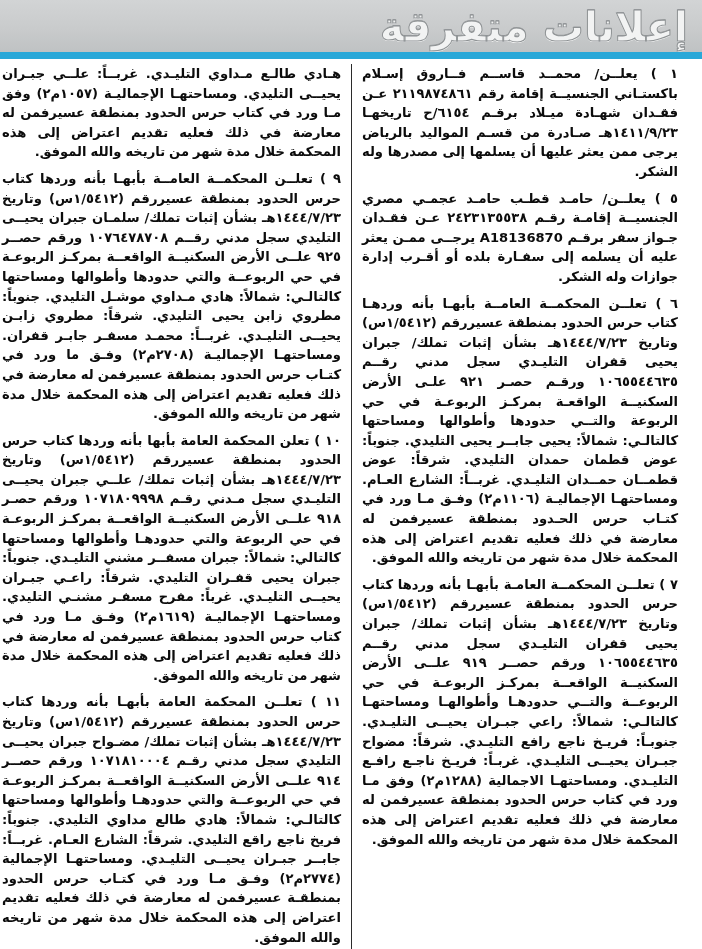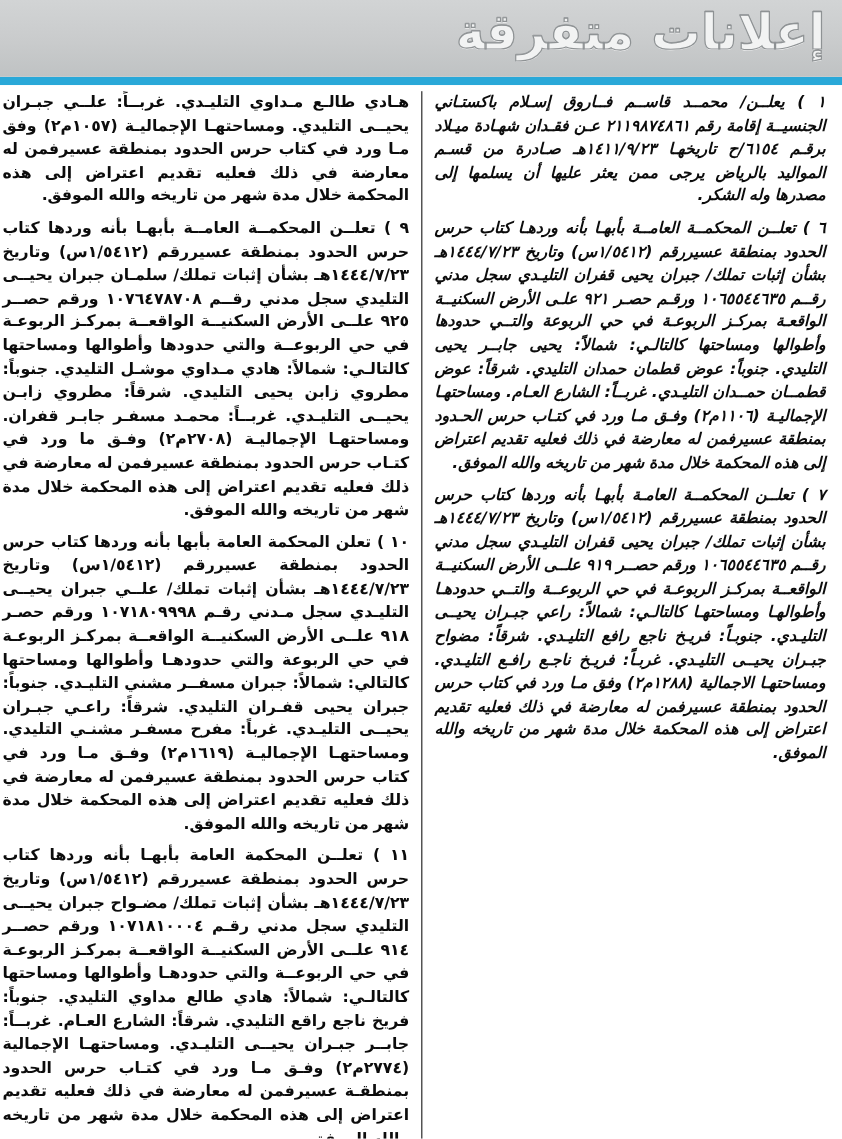--- a/index.html
+++ b/index.html
@@ -17,21 +17,21 @@
     height: 949px;
     background: #ffffff;
     overflow: hidden;
     box-sizing: border-box;
   }
 
   
   .masthead {
     position: relative;
     width: 702px;
-    height: 64px;
+    height: 52px;
     background: linear-gradient(to bottom, #d2d4d5 0%, #c9cbcc 55%, #bfc2c3 100%);
     box-sizing: border-box;
   }
   .masthead-title {
     position: absolute;
     top: 2px;
     right: 14px;
     font-size: 41px;
     line-height: 50px;
     font-weight: bold;
@@ -63,23 +63,22 @@
     box-sizing: border-box;
   }
   .col {
     box-sizing: border-box;
     padding: 0 12px;
     overflow: hidden;
   }
   .col-right {
     width: 351px;
     border-left: 1px solid #2b2b2b;
-    padding-right: 14px;
+    padding-right: 24px;
     padding-left: 10px;
-    font-style: italic;
   }
   .col-left {
     width: 351px;
     padding-right: 10px;
     padding-left: 2px;
   }
 
   .ad {
     margin: 0 0 7px 0;
     font-size: 13.1px;
@@ -103,20 +102,21 @@
   <div class="masthead">
     <div class="masthead-title">إعلانات متفرقة</div>
   </div>
   <div class="accent-bar"></div>
   <div class="accent-gap"></div>
 
   <div class="columns">
 
     <div class="col col-right">
       <p class="ad">١ ) يعلــن/ محمــد قاســم فــاروق إسـلام باكستـاني الجنسيــة إقامة رقم ٢١١٩٨٧٤٨٦١ عـن فقـدان شهـادة ميـلاد برقـم ٦١٥٤/ح تاريخهـا ١٤١١/٩/٢٣هـ صـادرة من قسـم المواليد بالرياض يرجى ممن يعثر عليها أن يسلمها إلى مصدرها وله الشكر.</p>
+      <p class="ad">٥ ) يعلــن/ حامـد قطـب حامـد عجمـي مصري الجنسيــة إقامـة رقـم ٢٤٢٣١٣٥٥٣٨ عـن فقـدان جـواز سفر برقـم A18136870 يرجــى ممـن يعثر عليه أن يسلمه إلى سفـارة بلده أو أقـرب إدارة جوازات وله الشكر.</p>
       <p class="ad">٦ ) تعلــن المحكمــة العامــة بأبهـا بأنه وردهـا كتاب حرس الحدود بمنطقة عسيررقم (١/٥٤١٢س) وتاريخ ١٤٤٤/٧/٢٣هـ بشأن إثبات تملك/ جبران يحيى قفران التليـدي سجل مدني رقــم ١٠٦٥٥٤٤٦٣٥ ورقـم حصـر ٩٢١ علـى الأرض السكنيــة الواقعـة بمركـز الربوعـة في حي الربوعة والتــي حدودها وأطوالها ومساحتها كالتالـي: شمالاً: يحيى جابــر يحيى التليدي. جنوباً: عوض قطمان حمدان التليدي. شرقاً: عوض قطمــان حمــدان التليـدي. غربــاً: الشارع العـام. ومساحتهـا الإجماليـة (١١٠٦م٢) وفـق مـا ورد في كتـاب حرس الحـدود بمنطقة عسيرفمن له معارضة في ذلك فعليه تقديم اعتراض إلى هذه المحكمة خلال مدة شهر من تاريخه والله الموفق.</p>
       <p class="ad">٧ ) تعلــن المحكمــة العامـة بأبهـا بأنه وردها كتاب حرس الحدود بمنطقة عسيررقم (١/٥٤١٢س) وتاريخ ١٤٤٤/٧/٢٣هـ بشأن إثبات تملك/ جبران يحيى قفران التليـدي سجل مدني رقــم ١٠٦٥٥٤٤٦٣٥ ورقم حصــر ٩١٩ علــى الأرض السكنيــة الواقعــة بمركـز الربوعـة في حي الربوعــة والتــي حدودهـا وأطوالهـا ومساحتهـا كالتالـي: شمالاً: راعي جبـران يحيــى التليـدي. جنوبـاً: فريـخ ناجع رافع التليـدي. شرقاً: مضواح جبـران يحيــى التليـدي. غربـاً: فريـخ ناجـع رافـع التليـدي. ومساحتهـا الاجمالية (١٢٨٨م٢) وفق مـا ورد في كتاب حرس الحدود بمنطقة عسيرفمن له معارضة في ذلك فعليه تقديم اعتراض إلى هذه المحكمة خلال مدة شهر من تاريخه والله الموفق.</p>
 
     </div>
 
     <div class="col col-left">
       <p class="ad cont">هـادي طالـع مـداوي التليـدي. غربــاً: علــي جبـران يحيــى التليدي. ومساحتهـا الإجماليـة (١٠٥٧م٢) وفق مـا ورد في كتاب حرس الحدود بمنطقة عسيرفمن له معارضة في ذلك فعليه تقديم اعتراض إلى هذه المحكمة خلال مدة شهر من تاريخه والله الموفق.</p>
       <p class="ad">٩ ) تعلــن المحكمــة العامــة بأبهـا بأنه وردها كتاب حرس الحدود بمنطقة عسيررقم (١/٥٤١٢س) وتاريخ ١٤٤٤/٧/٢٣هـ بشأن إثبات تملك/ سلمـان جبران يحيــى التليدي سجل مدني رقــم ١٠٧٦٤٧٨٧٠٨ ورقم حصــر ٩٢٥ علــى الأرض السكنيــة الواقعــة بمركـز الربوعـة في حي الربوعــة والتي حدودها وأطوالها ومساحتها كالتالـي: شمالاً: هادي مـداوي موشـل التليدي. جنوباً: مطروي زابن يحيى التليدي. شرقاً: مطروي زابـن يحيــى التليـدي. غربــاً: محمـد مسفـر جابـر قفران. ومساحتهـا الإجماليـة (٢٧٠٨م٢) وفـق ما ورد في كتـاب حرس الحدود بمنطقة عسيرفمن له معارضة في ذلك فعليه تقديم اعتراض إلى هذه المحكمة خلال مدة شهر من تاريخه والله الموفق.</p>
       <p class="ad">١٠ ) تعلن المحكمة العامة بأبها بأنه وردها كتاب حرس الحدود بمنطقة عسيررقم (١/٥٤١٢س) وتاريخ ١٤٤٤/٧/٢٣هـ بشأن إثبات تملك/ علــي جبران يحيــى التليـدي سجل مـدني رقـم ١٠٧١٨٠٩٩٩٨ ورقم حصـر ٩١٨ علــى الأرض السكنيــة الواقعــة بمركـز الربوعـة في حي الربوعة والتي حدودهـا وأطوالها ومساحتها كالتالي: شمالاً: جبران مسفــر مشني التليـدي. جنوباً: جبران يحيى قفـران التليدي. شرقاً: راعـي جبـران يحيــى التليـدي. غرباً: مفرح مسفـر مشنـي التليدي. ومساحتهـا الإجماليـة (١٦١٩م٢) وفـق مـا ورد في كتاب حرس الحدود بمنطقة عسيرفمن له معارضة في ذلك فعليه تقديم اعتراض إلى هذه المحكمة خلال مدة شهر من تاريخه والله الموفق.</p>
       <p class="ad">١١ ) تعلــن المحكمة العامة بأبهـا بأنه وردها كتاب حرس الحدود بمنطقة عسيررقم (١/٥٤١٢س) وتاريخ ١٤٤٤/٧/٢٣هـ بشأن إثبات تملك/ مضـواح جبران يحيــى التليدي سجل مدني رقـم ١٠٧١٨١٠٠٠٤ ورقم حصــر ٩١٤ علــى الأرض السكنيــة الواقعــة بمركـز الربوعـة في حي الربوعــة والتي حدودهـا وأطوالها ومساحتها كالتالـي: شمالاً: هادي طالع مداوي التليدي. جنوباً: فريخ ناجع راقع التليدي. شرقاً: الشارع العـام. غربــاً: جابــر جبـران يحيــى التليـدي. ومساحتهـا الإجمالية (٢٧٧٤م٢) وفـق مـا ورد في كتـاب حرس الحدود بمنطقـة عسيرفمن له معارضة في ذلك فعليه تقديم اعتراض إلى هذه المحكمة خلال مدة شهر من تاريخه والله الموفق.</p>

